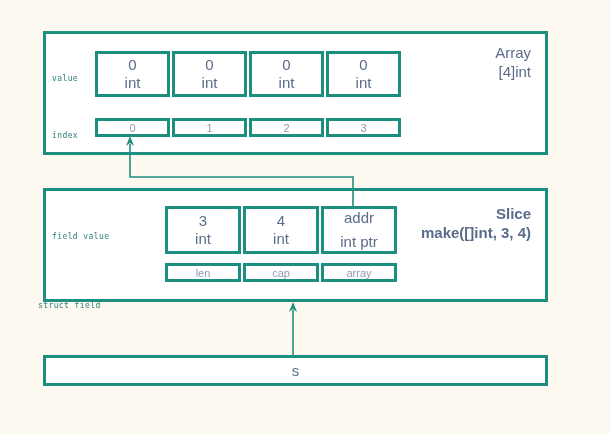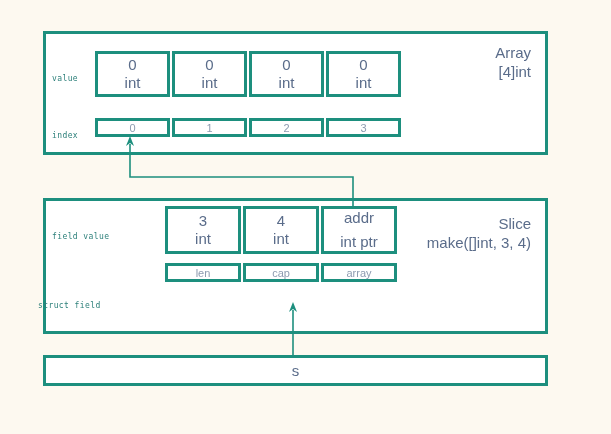--- a/index.html
+++ b/index.html
@@ -20,21 +20,21 @@
   }
 
   
   .panel {
     position: absolute;
     background: #ffffff;
     border: 3px solid #1d8f7e;
     box-sizing: border-box;
   }
   #array-panel  { left: 43px;  top: 31px;  width: 505px; height: 124px; }
-  #slice-panel  { left: 43px;  top: 198px; width: 505px; height: 136px; }
+  #slice-panel  { left: 43px;  top: 188px; width: 505px; height: 114px; font-weight: bold; }
   #var-panel    { left: 43px;  top: 355px; width: 505px; height: 31px;
                   display: flex; align-items: center; justify-content: center; }
 
   
   .panel-title {
     position: absolute;
     right: 14px;
     text-align: right;
     color: #5a6c8a;
     font-size: 15px;

